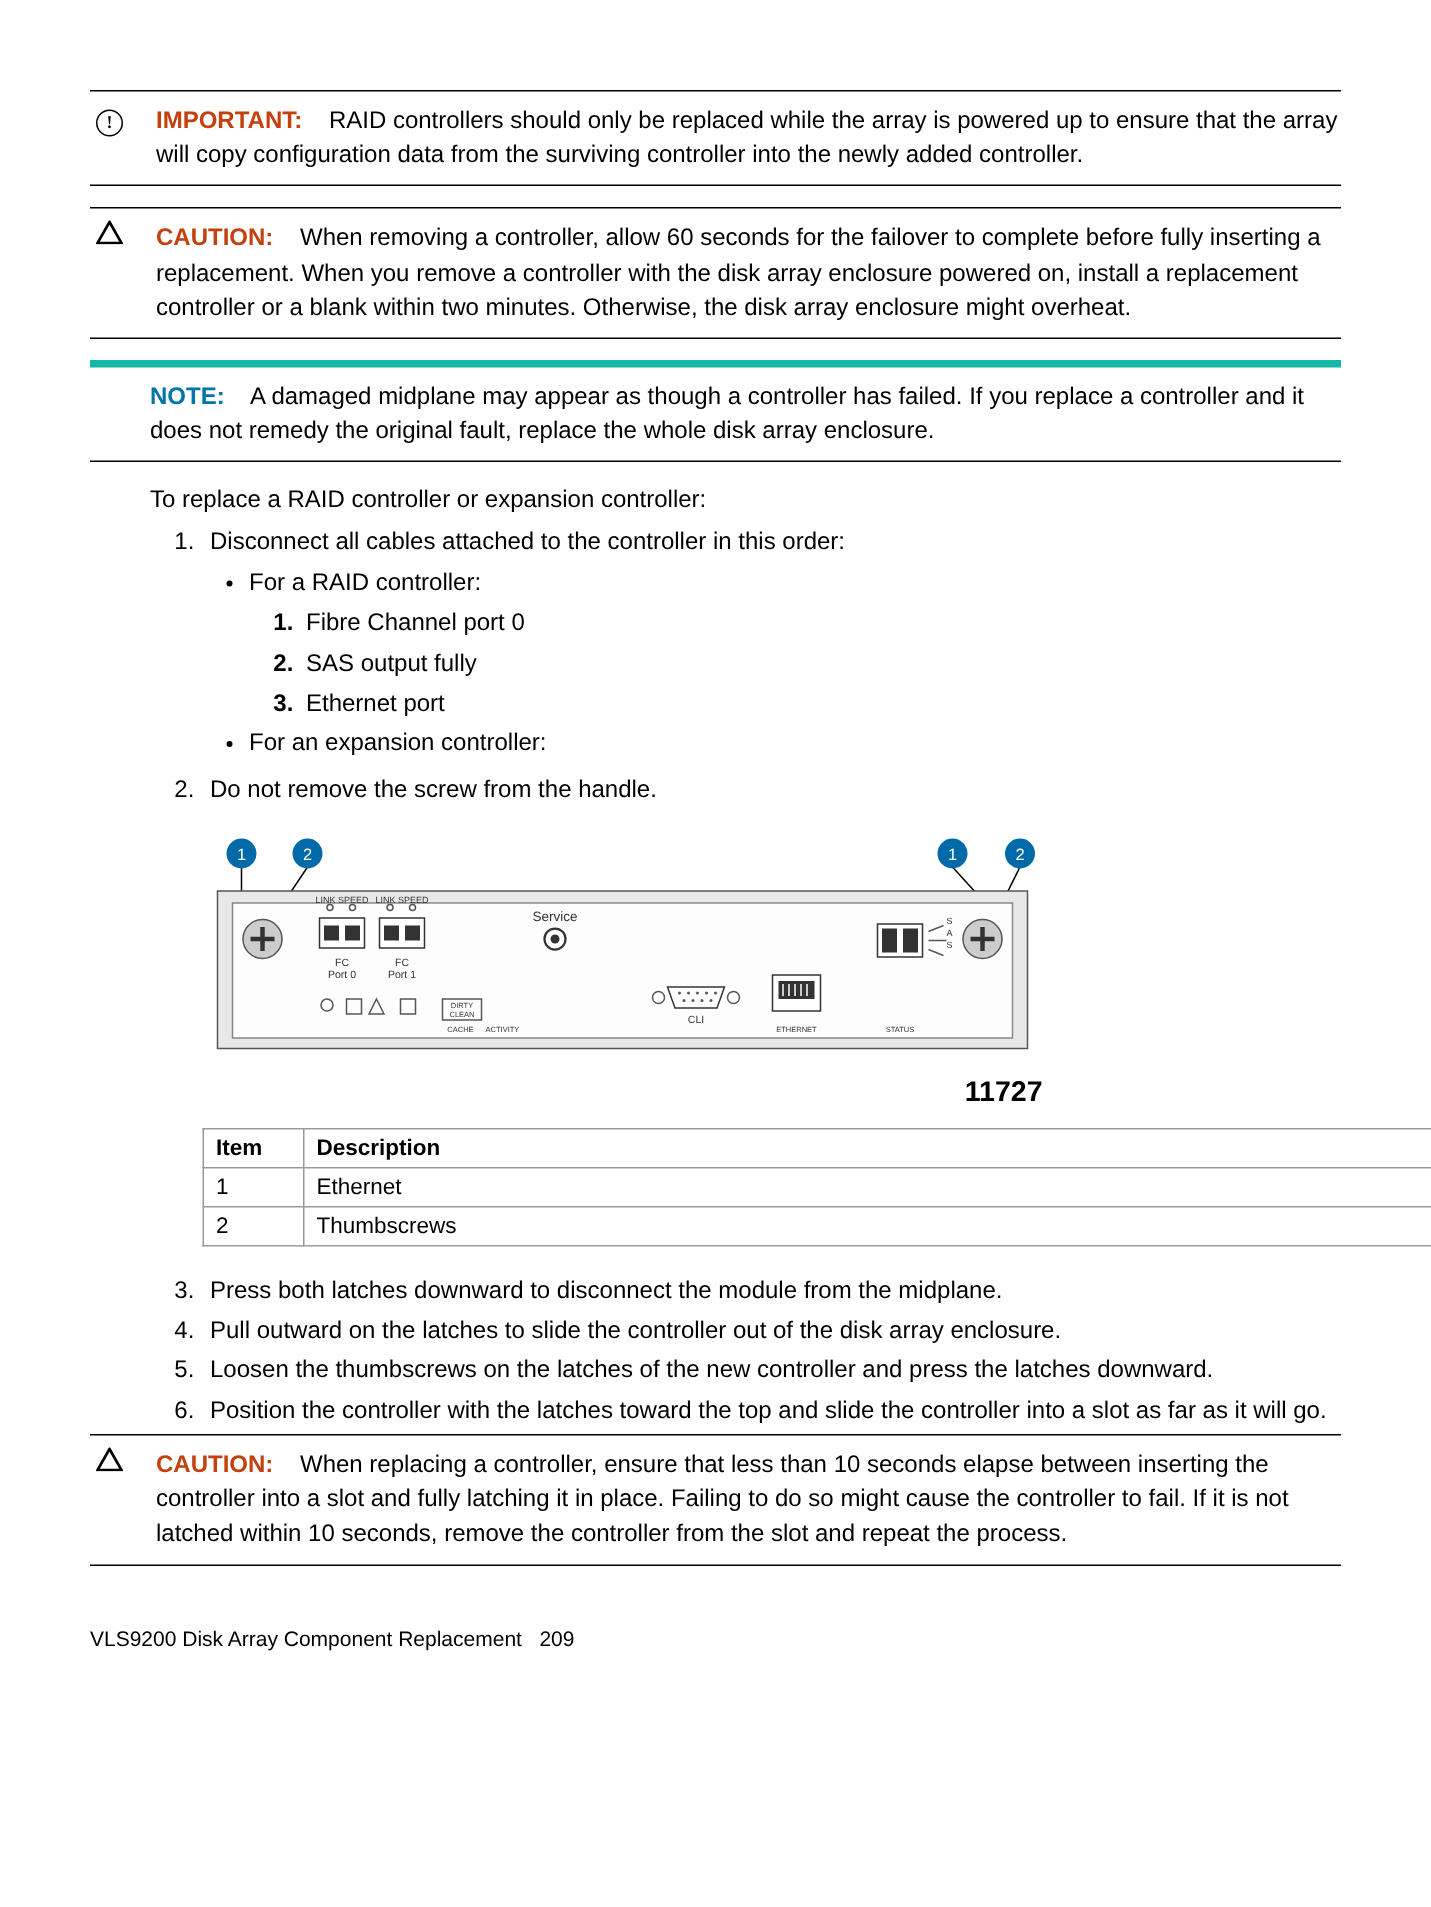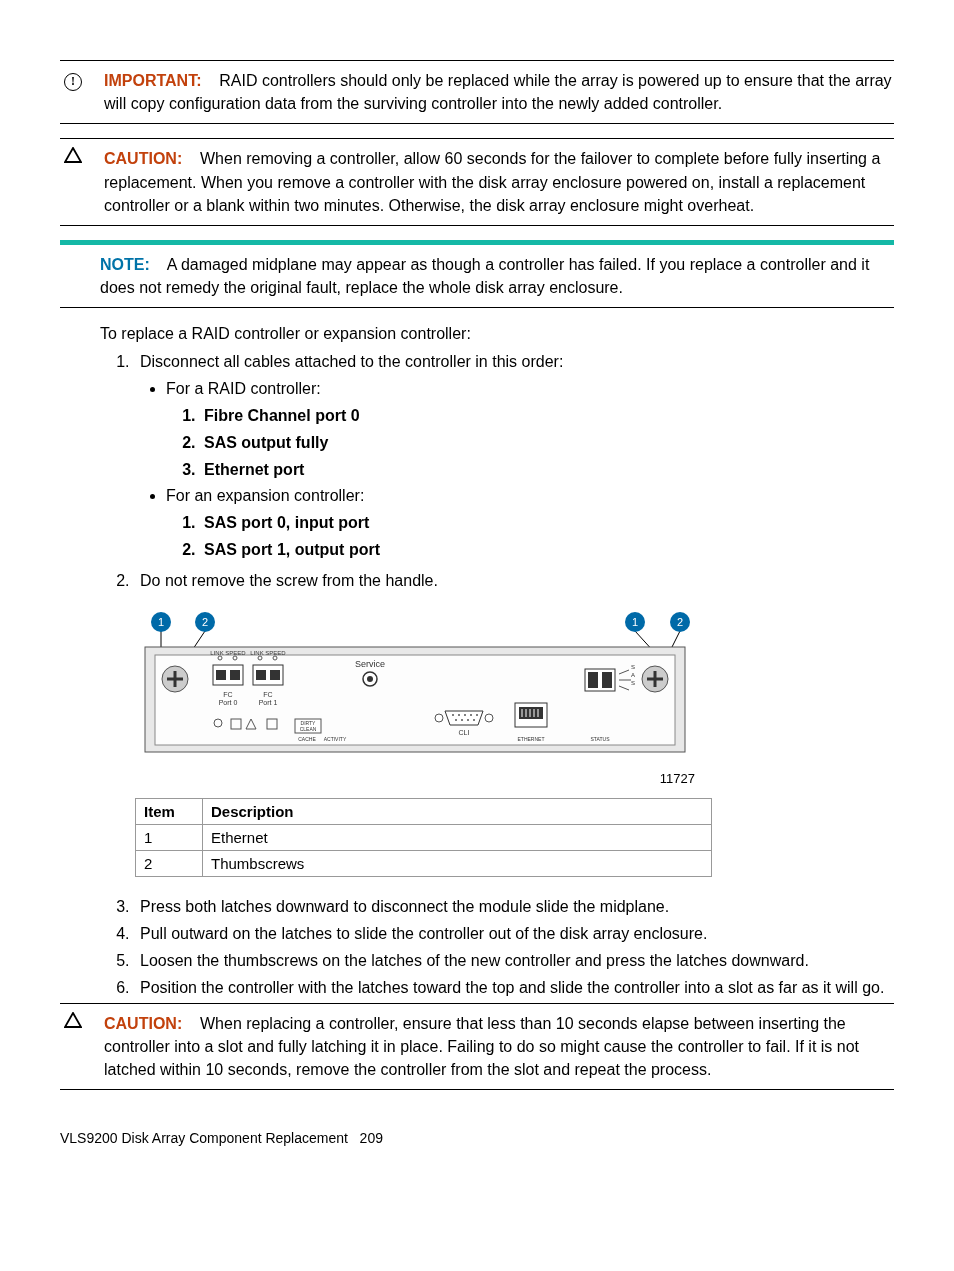--- a/index.html
+++ b/index.html
@@ -70,41 +70,41 @@
     margin-bottom: 2px;
   }
   ol.inner {
     list-style: decimal;
     margin: 2px 0 2px 0;
     padding-left: 34px;
   }
   ol.inner li {
     padding-left: 4px;
     margin-bottom: 2px;
-    font-weight: bold;
   }
   ol.inner li::marker {
     font-weight: bold;
   }
   .figure-wrap {
     margin: 14px 0 12px 75px;
   }
   svg.figure {
     display: block;
   }
   .fig-num {
     text-align: right;
-    font-size: 13px;
+    font-size: 19px;
     margin: 4px 8px 0 0;
     width: 560px;
+    font-weight: bold;
   }
   table.desc-table {
     margin: 10px 0 18px 75px;
     border-collapse: collapse;
-    width: 577px;
+    width: 820px;
     font-size: 15px;
   }
   table.desc-table th,
   table.desc-table td {
     border: 1px solid #999;
     padding: 4px 8px;
     text-align: left;
   }
   table.desc-table th {
     font-weight: bold;
@@ -170,24 +170,20 @@
       <li>
         <span>For a RAID controller:</span>
         <ol class="inner">
           <li>Fibre Channel port 0</li>
           <li>SAS output fully</li>
           <li>Ethernet port</li>
         </ol>
       </li>
       <li>
         <span>For an expansion controller:</span>
-        <ol class="inner">
-          <li>SAS port 0, input port</li>
-          <li>SAS port 1, output port</li>
-        </ol>
       </li>
     </ul>
   </li>
   <li>
     <div style="margin-top:6px">Do not remove the screw from the handle.</div>
   </li>
 </ol>
 
 <div class="figure-wrap">
 <svg class="figure" width="560" height="160" viewBox="0 0 560 160">
@@ -323,21 +319,21 @@
     <td>Ethernet</td>
   </tr>
   <tr>
     <td>2</td>
     <td>Thumbscrews</td>
   </tr>
 </tbody>
   </table>
 
 <ol class="main-steps" start="3">
-  <li>Press both latches downward to disconnect the module slide the midplane.</li>
+  <li>Press both latches downward to disconnect the module from the midplane.</li>
   <li>Pull outward on the latches to slide the controller out of the disk array enclosure.</li>
   <li>Loosen the thumbscrews on the latches of the new controller and press the latches downward.</li>
   <li>Position the controller with the latches toward the top and slide the controller into a slot as far as it will go.</li>
 </ol>
 
 <div class="notice-block">
   <div class="notice-icon">
     <svg width="18" height="16" viewBox="0 0 18 16">
         <path d="M9 1 L17 15 L1 15 Z" fill="none" stroke="#000" stroke-width="1.8"></path>
       </svg>

